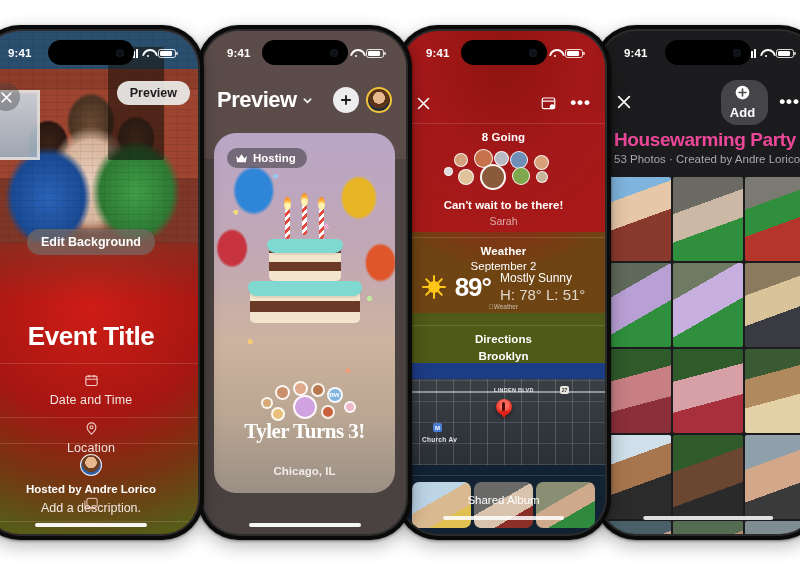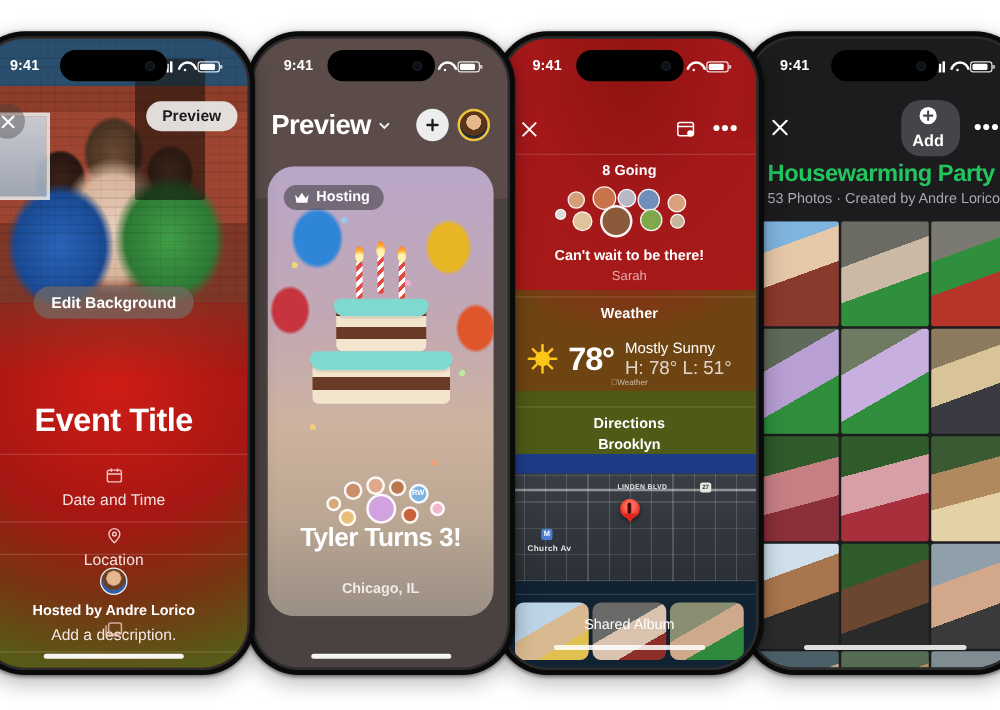--- a/index.html
+++ b/index.html
@@ -215,21 +215,21 @@
     background:radial-gradient(circle at 50% 72%, #fff3b0 0 28%, #ffb33a 55%, #ff7a1a 100%); z-index:7;}
   .avatars{
     position:absolute; left:50%; transform:translateX(-50%); top:352px; z-index:28;
     width:112px; height:40px;
   }
   .av{ position:absolute; border-radius:50%; border:2px solid rgba(255,255,255,.92);
     background-size:cover; font-size:6.5px; color:#fff; font-weight:700;
     display:flex;align-items:center;justify-content:center; }
   .evt-name{
     position:absolute; left:0;right:0; top:388px; z-index:28; text-align:center;
-    color:#fff; font-size:21px; font-weight:700; letter-spacing:-.5px;
+    color:#fff; font-size:21px; font-weight:700; letter-spacing:-.5px;font-family:Liberation Serif, serif;
   }
   .evt-when{ position:absolute;left:0;right:0;top:418px;z-index:28;text-align:center;
     color:#f0ebe8; font-size:11.5px; }
   .evt-where{ position:absolute;left:0;right:0;top:434px;z-index:28;text-align:center;
     color:#f0ebe8; font-size:11.5px;font-weight:bold; }
 
   
   .p3 .screen{
     background:
       radial-gradient(120% 60% at 50% 6%, #8e1410 0%, #a5181a 34%, transparent 70%),
@@ -289,21 +289,21 @@
 
   
   .p4 .screen{ background:#1c1c1e; }
   .p4 .topbar{
     position:absolute; top:54px; left:0;right:0; height:34px; z-index:30;
     display:flex;align-items:center;justify-content:space-between; padding:0 16px;
   }
   .add-pill{ display:flex;align-items:center;gap:5px; background:rgba(110,110,115,.5);
     color:#fff; border-radius:16px; padding:5px 13px 5px 9px; font-size:13px; font-weight:600;flex-direction:column;}
   .dots{ color:#fff; font-size:17px; letter-spacing:1px; line-height:10px; font-weight:700;}
-  .alb-title{ position:absolute; left:14px; top:98px; z-index:24; color:#22c55e;
+  .alb-title{ position:absolute; left:14px; top:98px; z-index:24; color:#ec4899;
     font-size:19px; font-weight:700; letter-spacing:-.4px; white-space:nowrap;text-align:center;}
   .alb-sub{ position:absolute; left:14px; top:122px; z-index:24; color:#a8a8ad;
     font-size:11.5px; white-space:nowrap;}
   .grid{ position:absolute; left:0; right:0; top:146px; bottom:0; z-index:22;
     display:grid; grid-template-columns:repeat(3,1fr); gap:2px; padding:0 2px;
     grid-auto-rows:84px; overflow:hidden;}
   .cell{ border-radius:2px; background-size:cover; background-position:center;}
 
   .scrollbar{ position:absolute; bottom:14px; left:50%; transform:translateX(-50%);
     width:60%; height:4px; border-radius:2px; background:rgba(255,255,255,.85); z-index:47;}
@@ -525,29 +525,30 @@
         <div class="av" style="left:76px;top:18px;width:18px;height:18px;background:#7fa84c;position:absolute;border-radius:50%;border:1.8px solid rgba(255,255,255,.9)"></div>
         <div class="av" style="left:98px;top:6px;width:15px;height:15px;background:#d9a07c;position:absolute;border-radius:50%;border:1.6px solid rgba(255,255,255,.9)"></div>
         <div class="av" style="left:100px;top:22px;width:12px;height:12px;background:#c8b49a;position:absolute;border-radius:50%;border:1.6px solid rgba(255,255,255,.9)"></div>
       </div>
 
       <div class="msg">Can't wait to be there!</div>
       <div class="msg-from">Sarah</div>
 
       <div class="divline" style="top:206px"></div>
       <div class="sect sect-t" style="top:214px">Weather</div>
+      <div class="sect sect-s" style="top:229px">September 2</div>
 
       <div class="wx-row">
         <div class="sun">
           <i style="transform:rotate(0deg)"></i>
               <i style="transform:rotate(45deg)"></i>
           <i style="transform:rotate(90deg)"></i>
               <i style="transform:rotate(135deg)"></i>
         </div>
-        <div class="temp">78°</div>
+        <div class="temp">89°</div>
         <div class="wx-txt">
           <div class="a">Mostly Sunny</div>
           <div class="b">H: 78° L: 51°</div>
         </div>
       </div>
       <div class="wx-attr"><span>Weather</span></div>
 
       <div class="divline" style="top:294px"></div>
       <div class="sect sect-t" style="top:302px">Directions</div>
       <div class="sect sect-s" style="top:319px;font-weight:600">Brooklyn</div>

